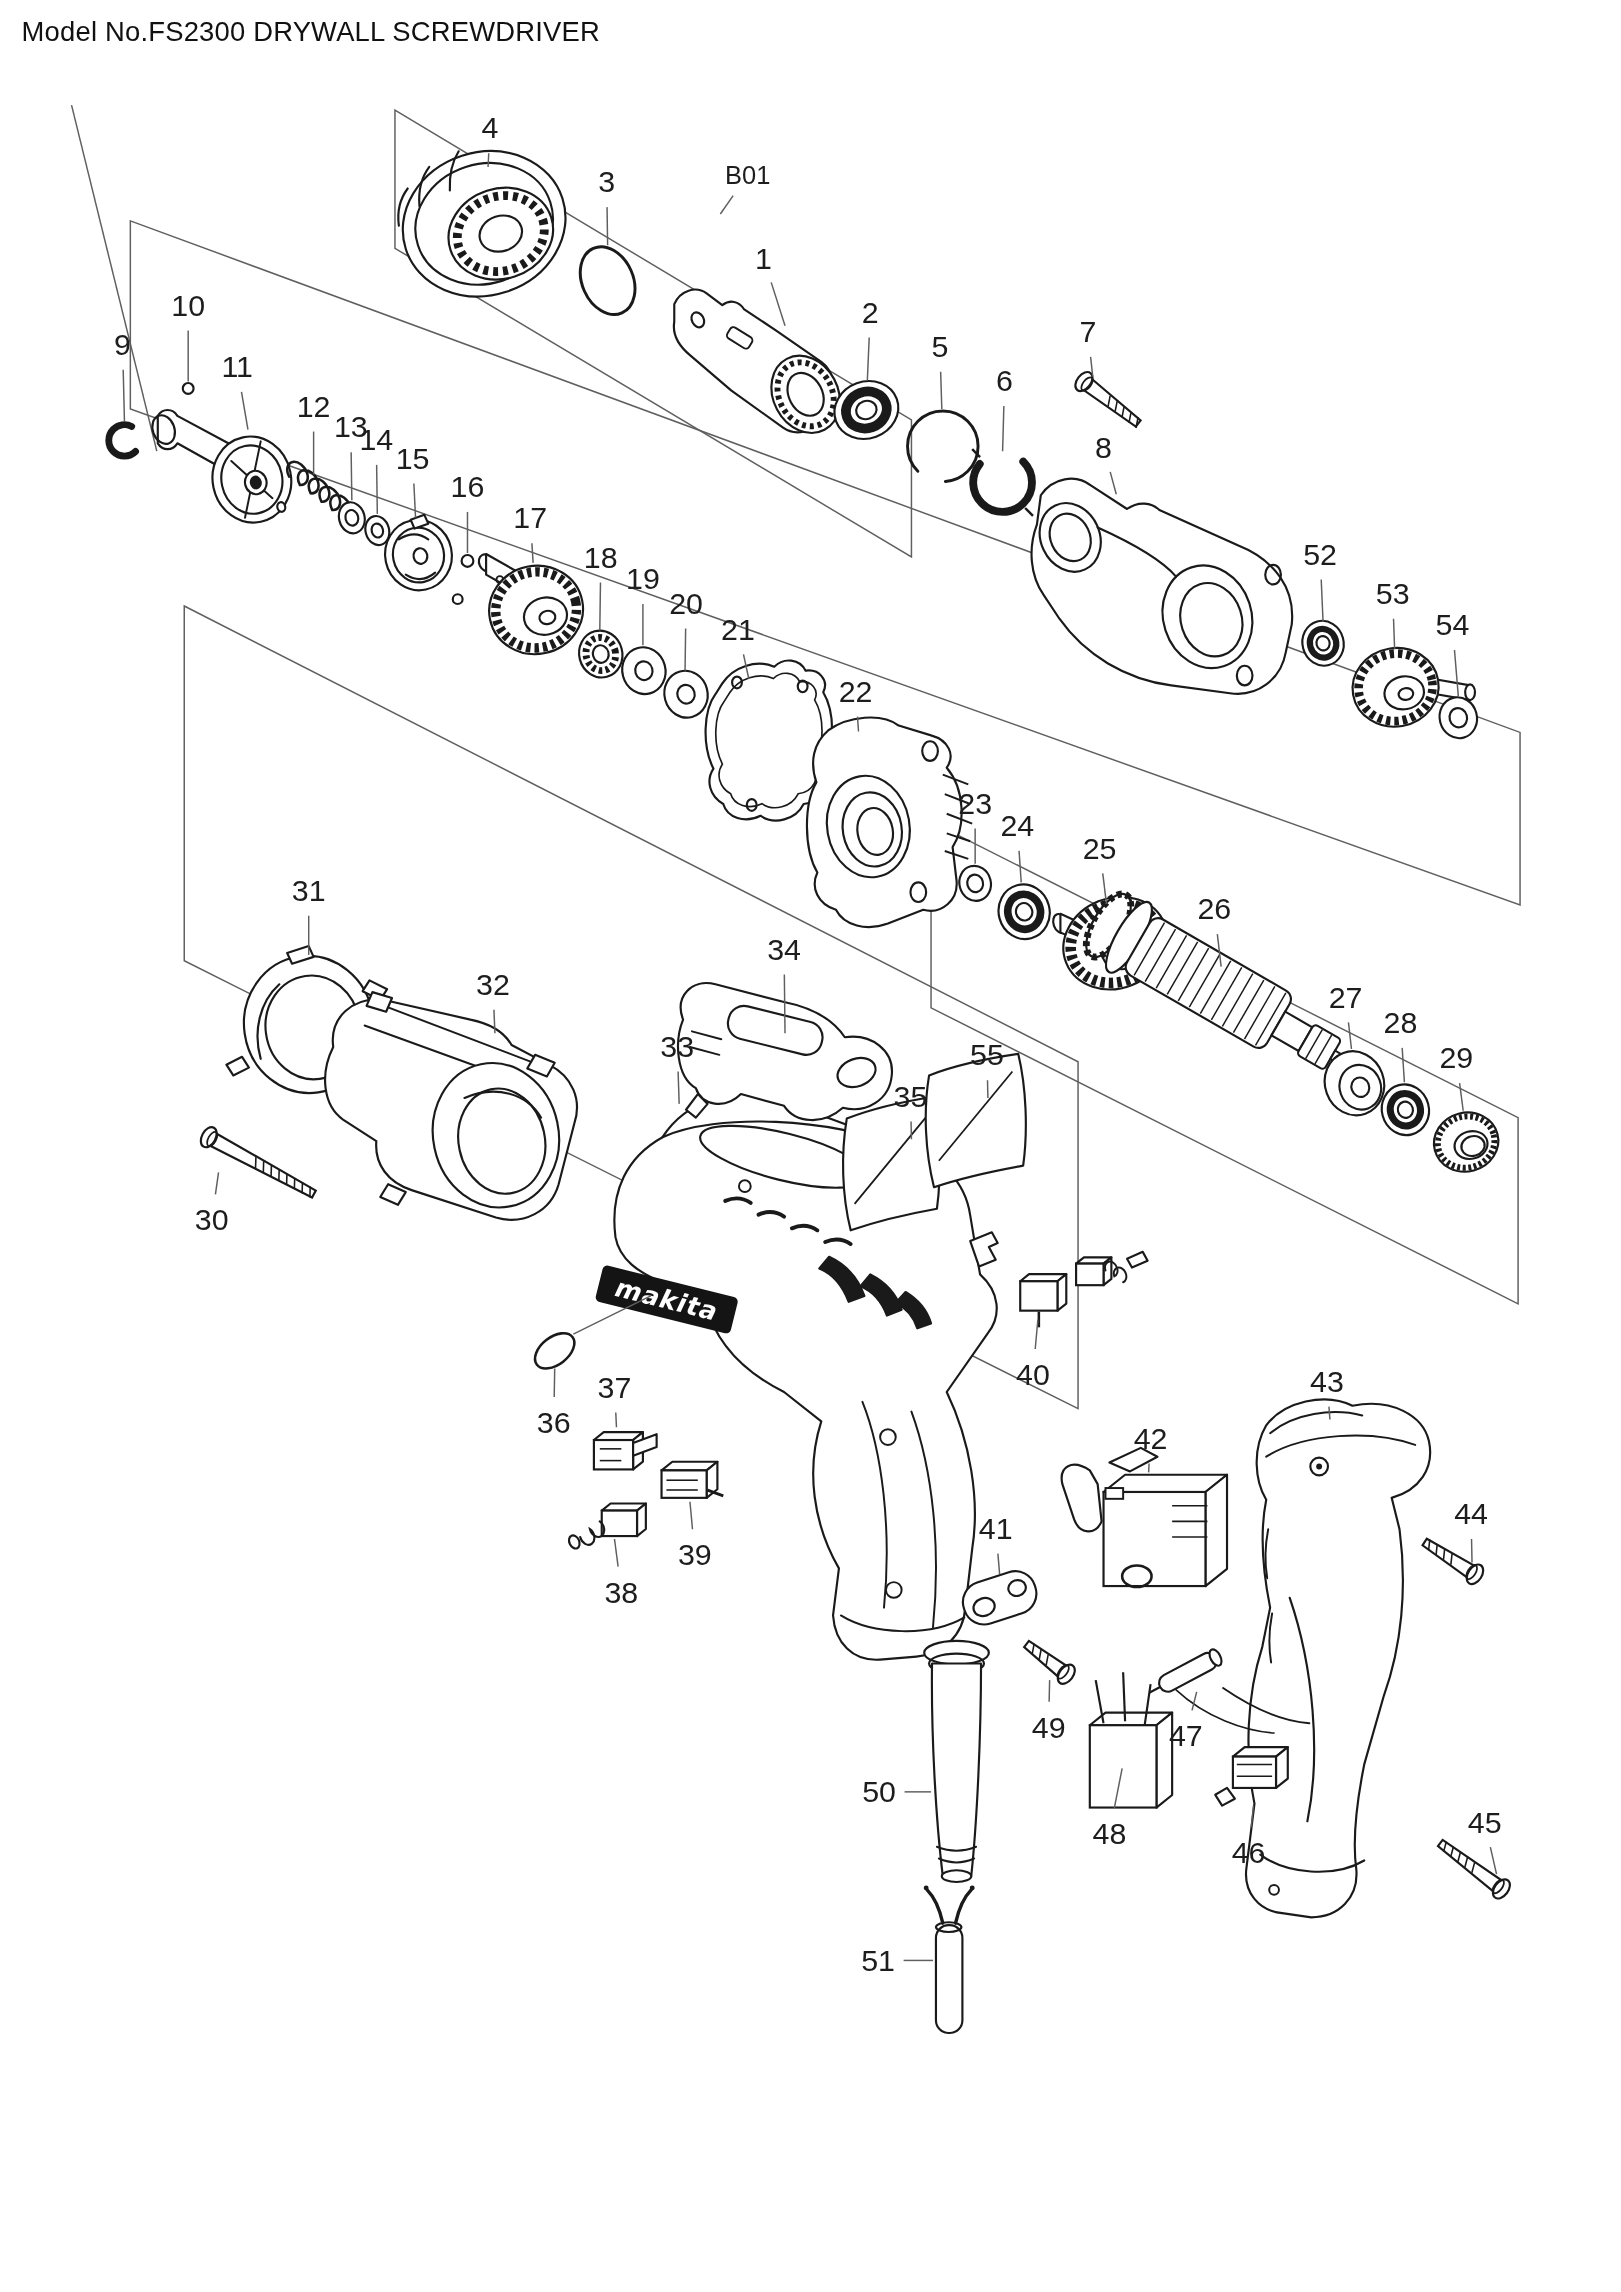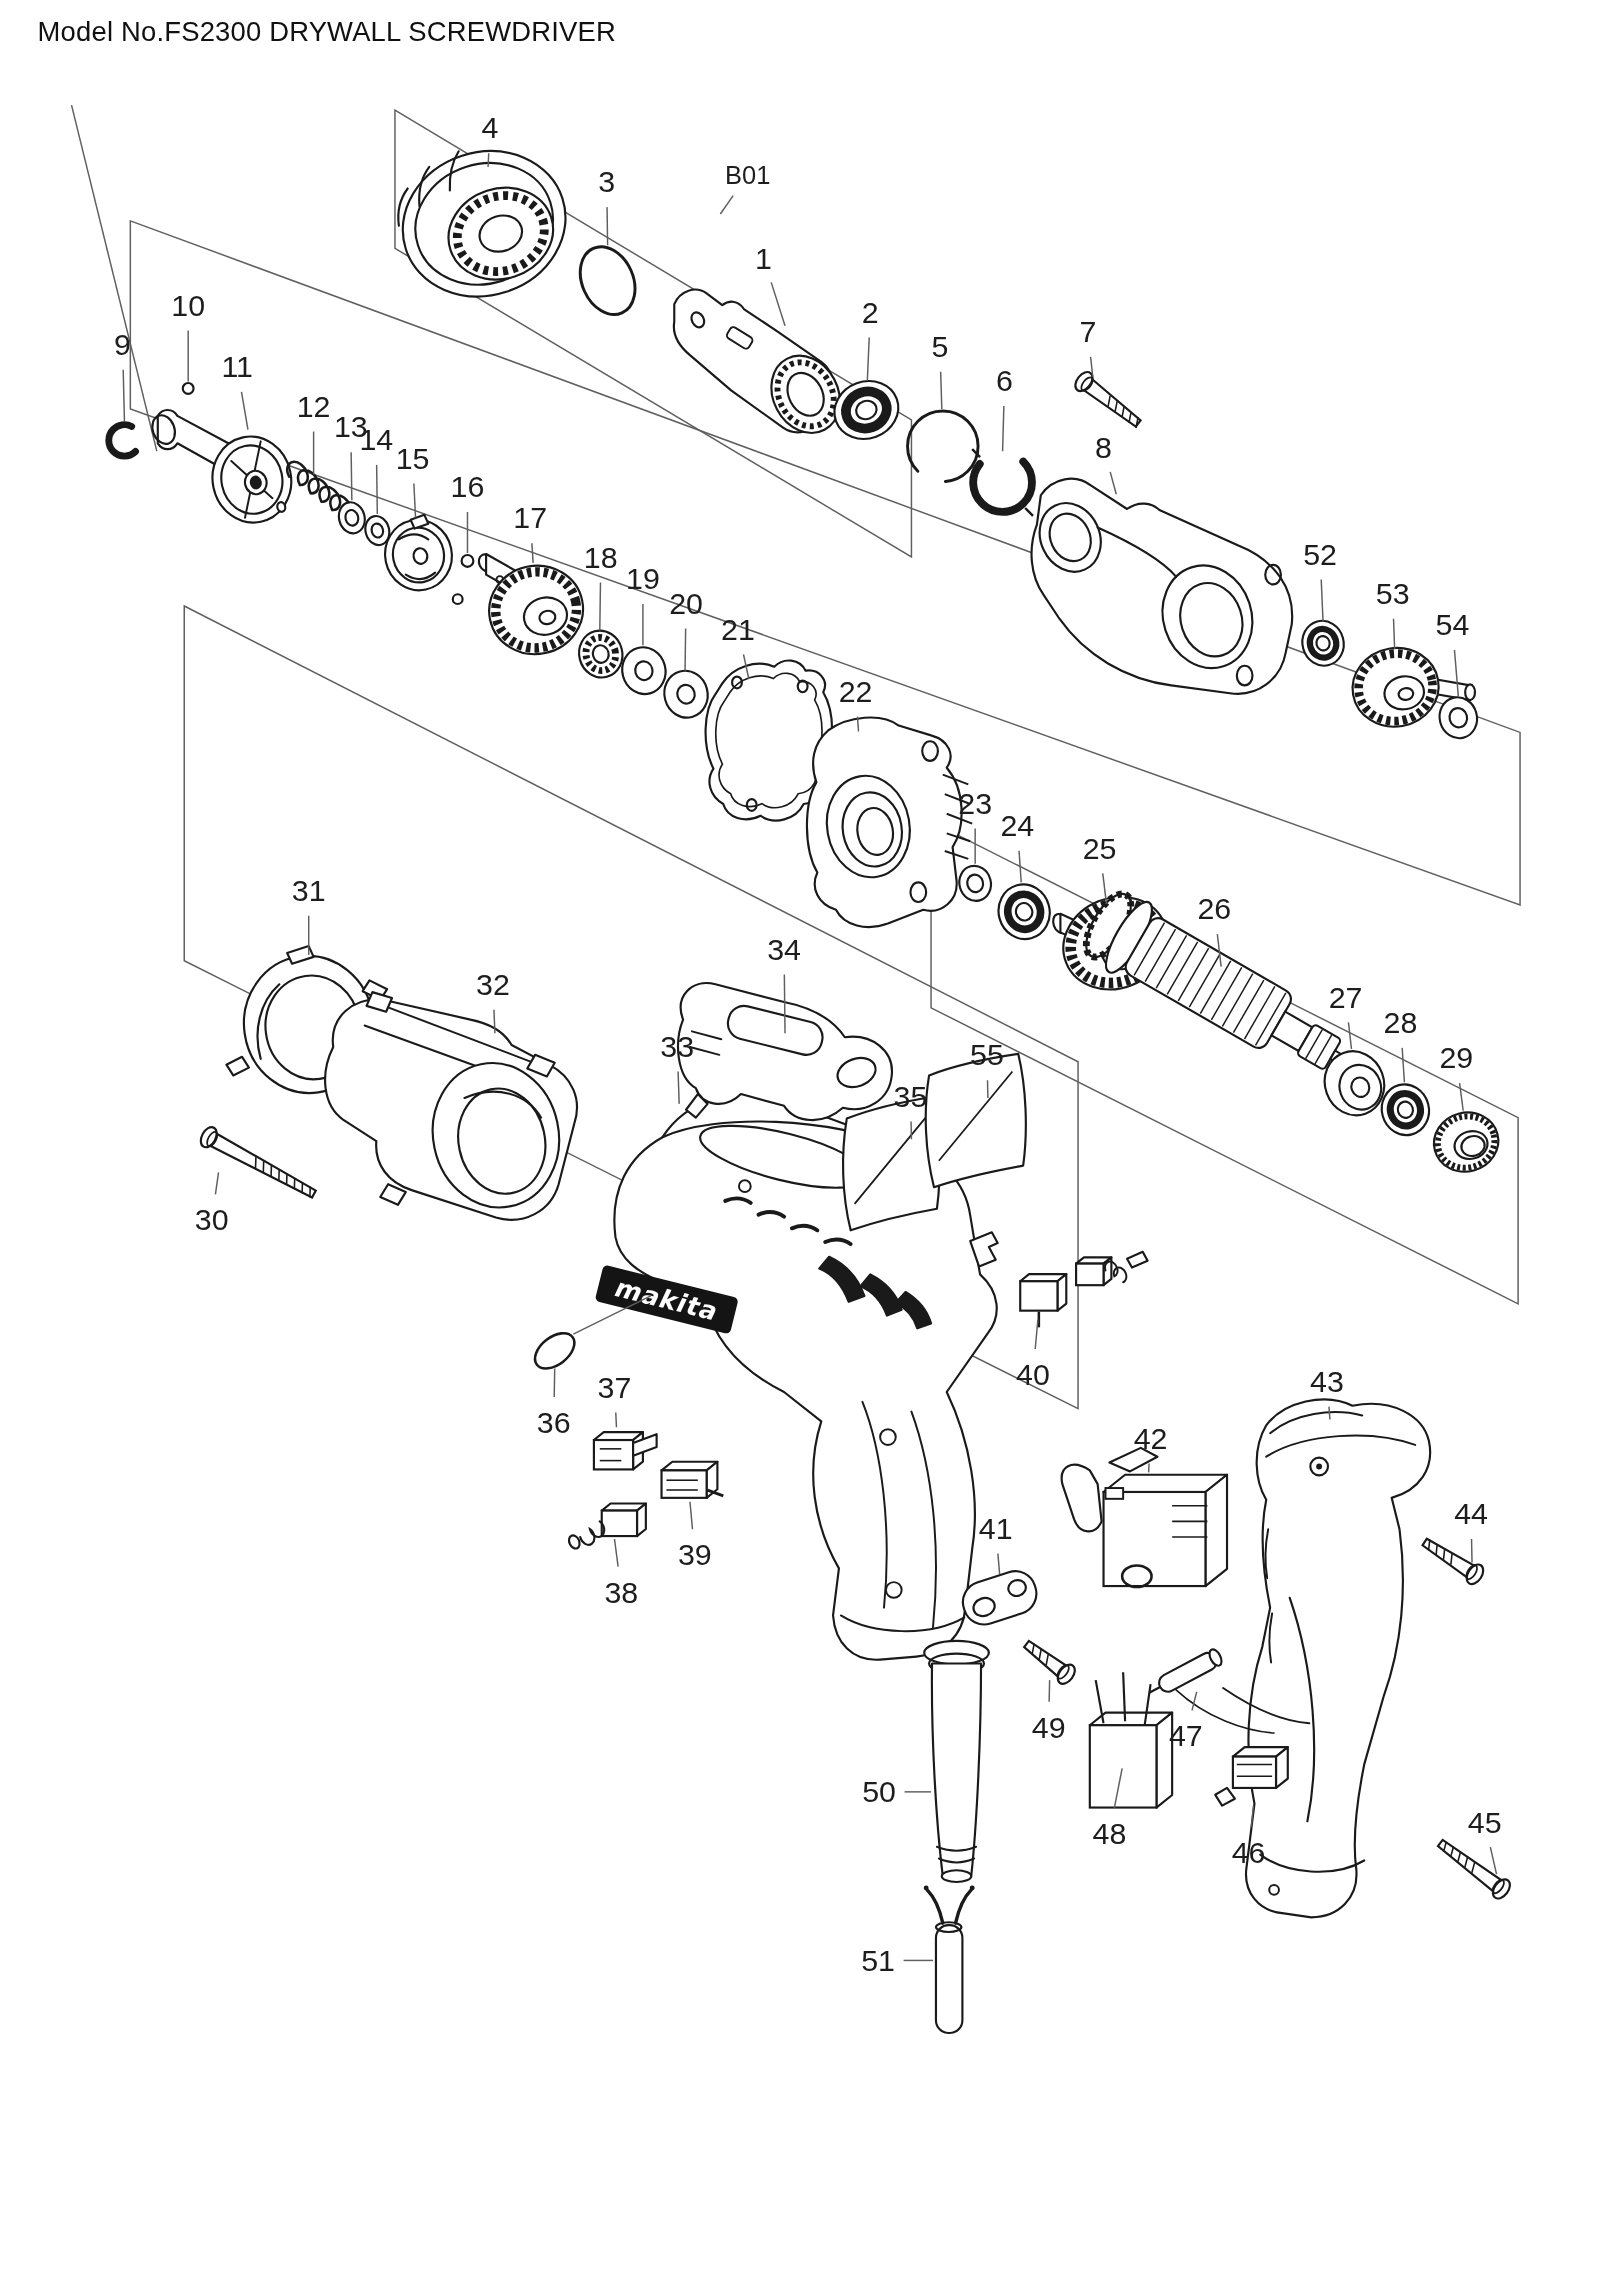--- a/index.html
+++ b/index.html
@@ -1,19 +1,19 @@
 <!DOCTYPE html>
 <html><head>
 <meta charset="utf-8">
 <style>
   html,body{margin:0;padding:0;background:#ffffff;}
   .page{position:relative;width:1621px;height:2293px;background:#fff;overflow:hidden;
         font-family:"Liberation Sans",sans-serif;}
   .title{position:absolute;left:21.6px;top:15.7px;font-size:27.4px;font-weight:500;color:#111;
-         letter-spacing:0.2px;white-space:nowrap;margin-left:16px;}
+         letter-spacing:0.2px;white-space:nowrap;}
   svg{position:absolute;left:0;top:0;}
 </style>
 </head>
 <body>
 
 <div class="page">
   <div class="title">Model No.FS2300 DRYWALL SCREWDRIVER</div>
   <svg id="diagram" width="1621" height="2293" viewBox="0 0 1654 2339" xmlns="http://www.w3.org/2000/svg">
       <g>
         <path d="M73,107 L160,460" fill="none" stroke="#5f5f5f" stroke-width="1.5"></path>

